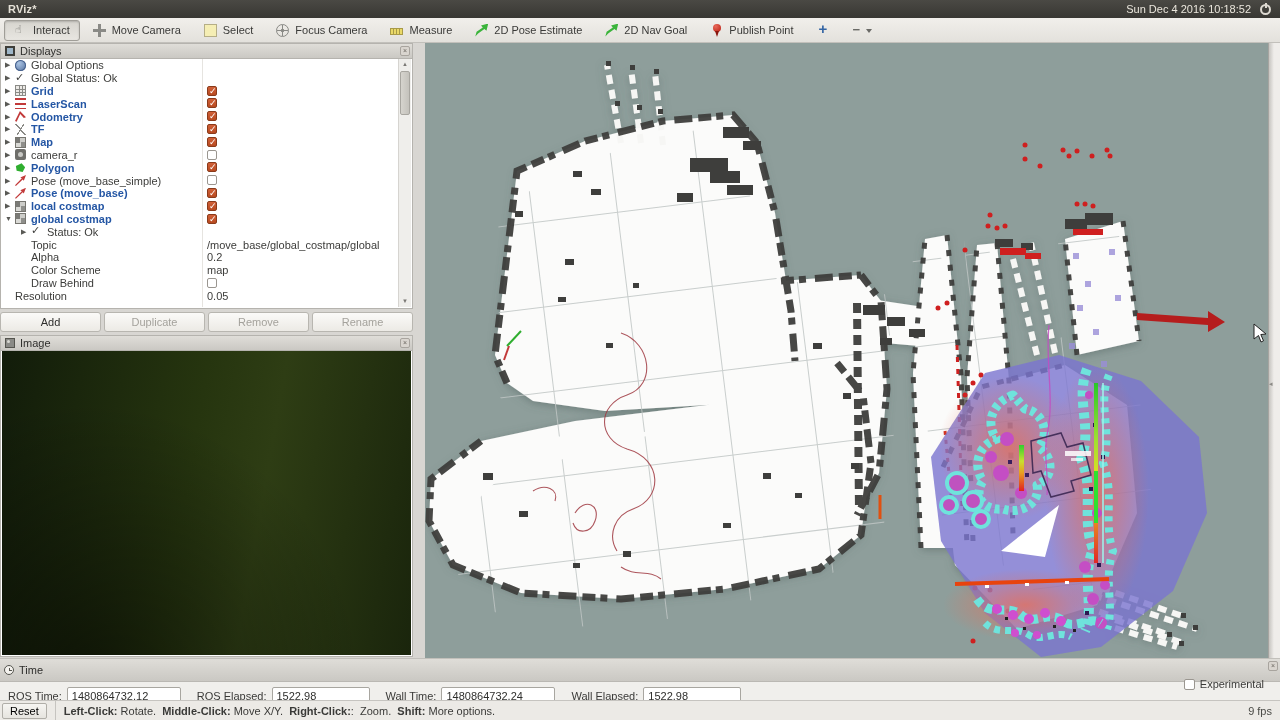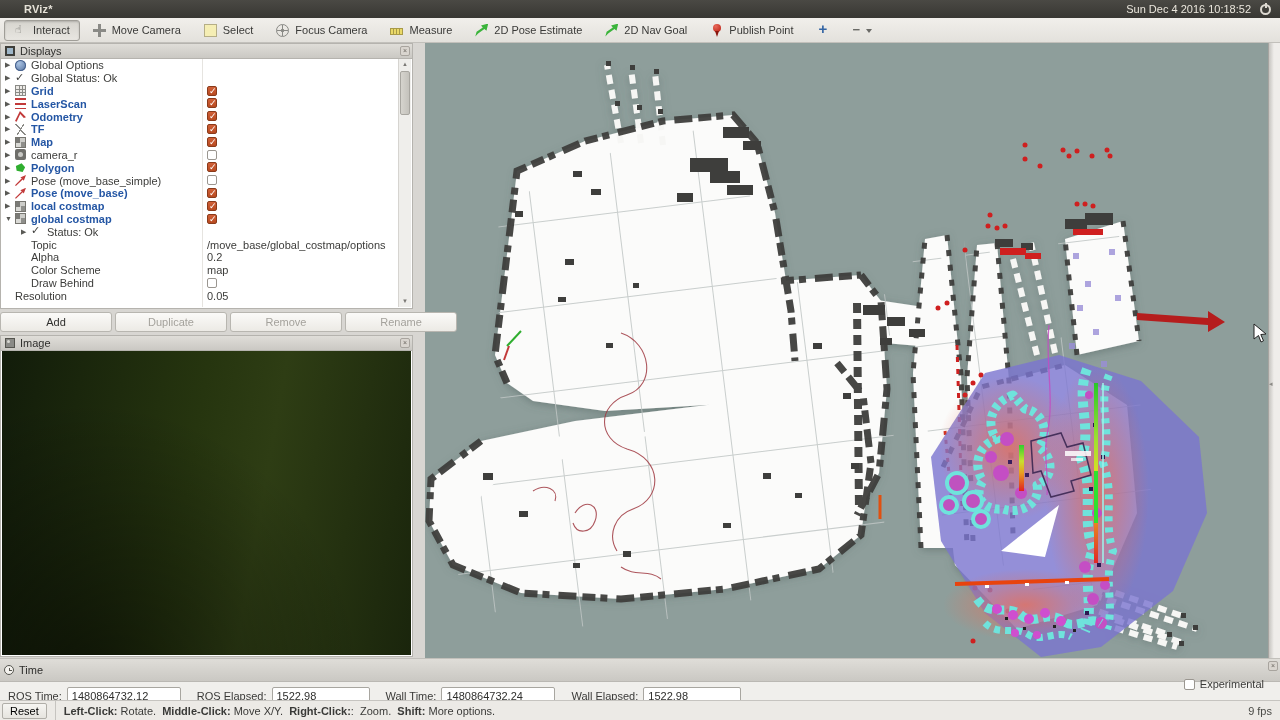--- a/index.html
+++ b/index.html
@@ -2,21 +2,21 @@
 <html><head>
 <meta charset="utf-8">
 <style>
   html,body{margin:0;padding:0}
   body{width:1280px;height:720px;overflow:hidden;position:relative;
        font-family:"Liberation Sans","DejaVu Sans",sans-serif;background:#d8d6d2;}
 
   
   #titlebar{position:absolute;left:0;top:0;width:1280px;height:18px;
     background:linear-gradient(#4a4944,#383733);color:#e6e2d8;display:flex;align-items:center;font-size:11px;z-index:30}
-  .win-title{margin-left:24px;font-weight:bold;letter-spacing:.2px}
+  .win-title{margin-left:8px;font-weight:bold;letter-spacing:.2px}
   .tray{margin-left:auto;display:flex;align-items:center;height:100%}
   .ti{width:14px;height:14px;margin-left:7px;flex:none;position:relative;border-radius:3px}
   .clock{margin-left:10px;color:#eae6dc;white-space:nowrap}
   .session-menu-icon{width:11px;height:11px;border:2px solid #ddd9d1;border-radius:50%;margin:0 9px 0 9px;position:relative;box-sizing:border-box}
   .session-menu-icon::before{content:"";position:absolute;left:2.5px;top:-3px;width:2px;height:5px;background:#ddd9d1}
 
   
   #toolbar{position:absolute;left:0;top:18px;width:1280px;height:25px;
     background:linear-gradient(#f1efeb,#e3e1dc);border-bottom:1px solid #c2c0bb;display:flex;align-items:center;padding-left:4px;box-sizing:border-box;z-index:29}
   .tool{display:flex;align-items:center;gap:6px;border:1px solid transparent;background:transparent;
@@ -82,21 +82,21 @@
     background:conic-gradient(#cdcdc9 0 25%,#8f8f8b 25% 50%,#dadad6 50% 75%,#7a7a76 75%)}
   .camera-icon{background:#6e6e6a;border-radius:2px}
   .camera-icon::before{content:"";position:absolute;left:3px;top:3px;width:5px;height:5px;border-radius:50%;background:#c8c8c4}
   .polygon-icon{background:#2fae2f;clip-path:polygon(8% 35%,60% 8%,92% 45%,70% 88%,15% 78%)}
   .pose-icon{background:#c23a3a;clip-path:polygon(0 92%,62% 30%,48% 22%,100% 0,80% 52%,70% 40%,8% 100%)}
   .vscroll{position:absolute;right:1px;top:15px;bottom:1px;width:12px;background:#efeeeb;border-left:1px solid #d6d4d0}
   .vthumb{position:absolute;left:1px;right:1px;top:12px;height:42px;background:linear-gradient(90deg,#d6d4ce,#c4c2bc);border:1px solid #a8a6a0;border-radius:2px}
   .sarr{position:absolute;left:0;width:100%;height:11px;font-size:6px;color:#7a7874;text-align:center;line-height:11px}
   .sarr.up{top:0}.sarr.down{bottom:0}
 
-  #display-buttons{position:absolute;left:0;top:312px;width:457px;height:20px;display:flex;gap:3px;z-index:5}
+  #display-buttons{position:absolute;left:0;top:312px;width:413px;height:20px;display:flex;gap:3px;z-index:5}
   .btn{flex:1;font:11px "Liberation Sans","DejaVu Sans",sans-serif;color:#2e2e2c;
     background:linear-gradient(#fbfaf8,#eceae5);border:1px solid #b8b6b0;border-radius:3px;padding:0}
   .btn.disabled{color:#a4a29c}
 
   #image-panel{left:0;top:335px;width:413px;height:322px}
   .image-content{position:absolute;left:1px;top:15px;right:1px;bottom:1px;
     background:
       radial-gradient(ellipse at 20% 110%,rgba(0,0,0,.55),transparent 60%),
       linear-gradient(100deg,#121c0a,#26350f 45%,#2e3d14 62%,#1a250c 100%)}
 
@@ -299,21 +299,21 @@
         <span class="arr"></span>
         <span class="ticon check-icon"></span>
         <span class="tname">Status: Ok</span>
         <span class="tval"></span>
 
       </div>
       <div class="trow no-icon" style="padding-left: 20px;">
         <span class="arr"></span>
 
         <span class="tname">Topic</span>
-        <span class="tval">/move_base/global_costmap/options</span>
+        <span class="tval">/move_base/global_costmap/global</span>
 
       </div>
       <div class="trow no-icon" style="padding-left: 20px;">
         <span class="arr"></span>
 
         <span class="tname">Alpha</span>
         <span class="tval">0.2</span>
 
       </div>
       <div class="trow no-icon" style="padding-left: 20px;">

